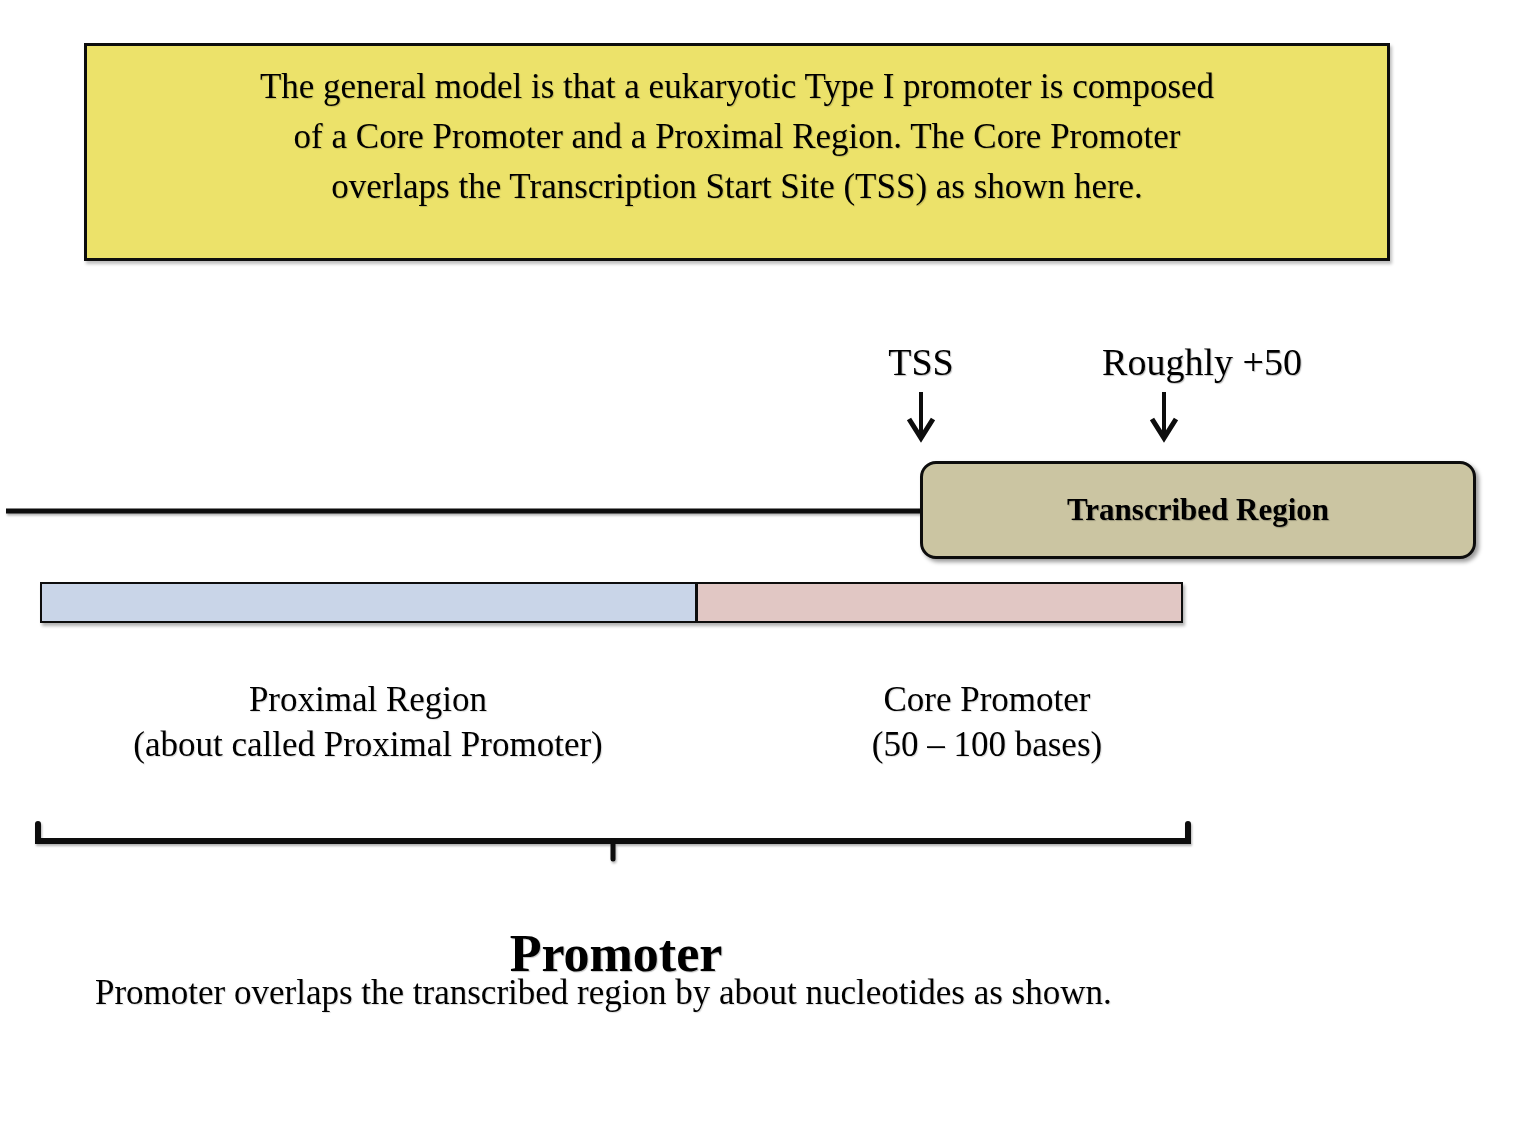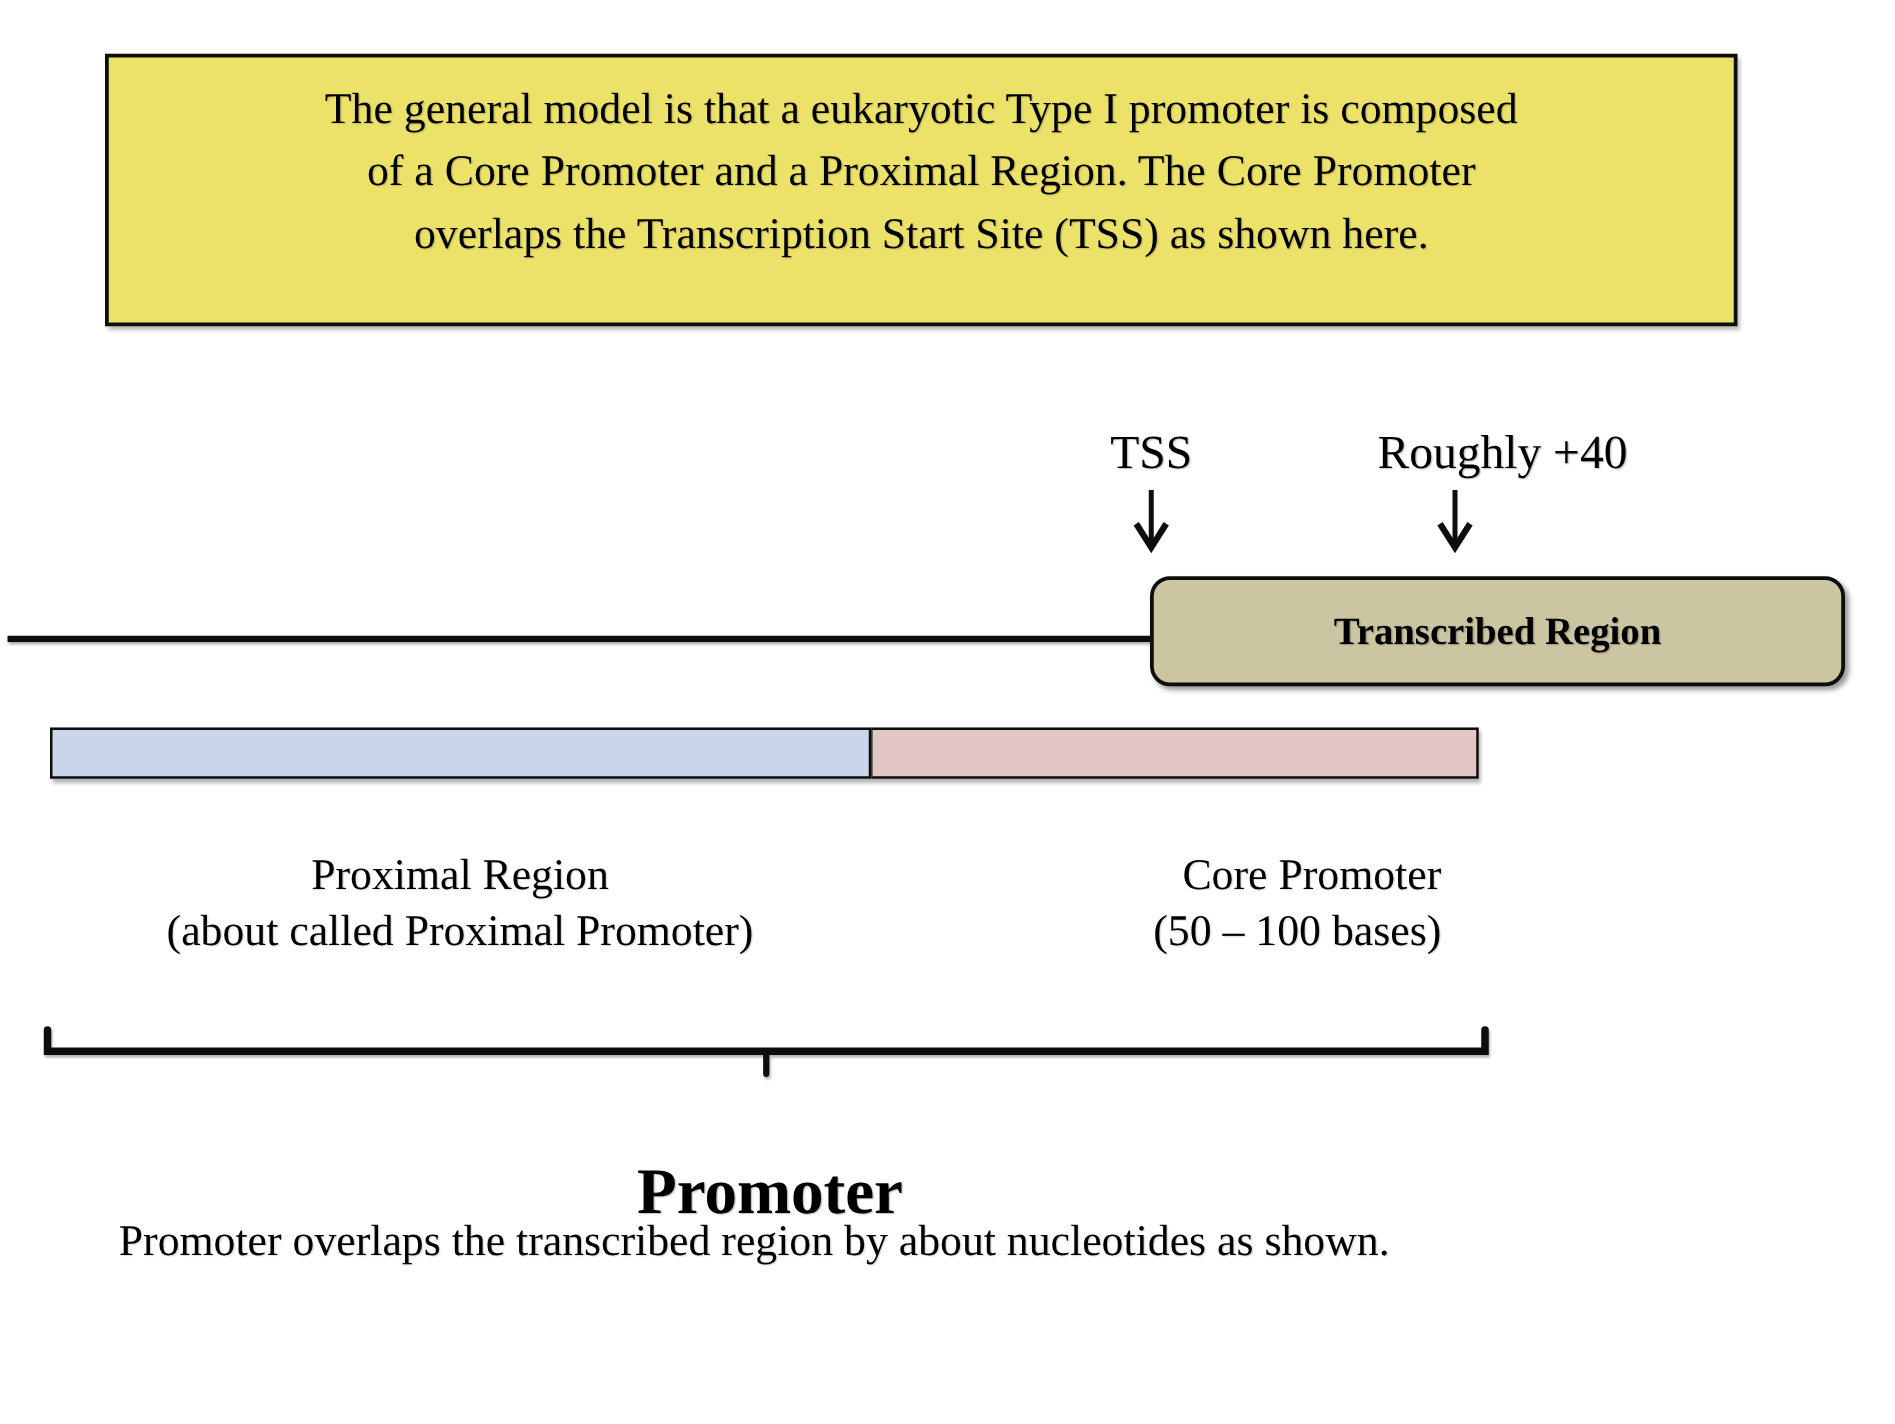--- a/index.html
+++ b/index.html
@@ -41,21 +41,21 @@
   .diagram-svg {
     position: absolute;
     left: 0; top: 0;
     width: 1516px; height: 1139px;
     pointer-events: none;
   }
   .diagram-svg .shadowed { filter: drop-shadow(1px 2px 1px rgba(0,0,0,0.3)); }
   .transcribed-box {
     position: absolute;
     left: 920px; top: 461px;
-    width: 556px; height: 88px;
+    width: 556px; height: 98px;
     border: 3px solid #0d0d0d;
     border-radius: 16px;
     box-shadow: 3px 3px 4px rgba(0,0,0,0.4);
     display: flex;
     align-items: center;
     justify-content: center;
   }
   .transcribed-box .box-label {
     font-weight: bold;
     font-size: 31px;
@@ -73,21 +73,21 @@
   .bar-segment.core { width: 486px; border-left-width: 1px; }
   .bar-label {
     position: absolute;
     top: 677px;
     font-size: 35px;
     line-height: 45px;
     text-align: center;
     text-shadow: 1px 1px 1px rgba(0,0,0,0.15);
   }
   .bar-label.proximal-label { left: 88px; width: 560px; }
-  .bar-label.core-label { left: 743px; width: 410px; text-align: right; }
+  .bar-label.core-label { left: 782px; width: 410px; }
   .promoter-title {
     position: absolute;
     left: 366px; top: 924px;
     width: 500px;
     text-align: center;
     font-weight: bold;
     font-size: 52px;
     text-shadow: 1px 1px 1px rgba(0,0,0,0.25);
   }
   .bottom-note {
@@ -107,21 +107,21 @@
 
 <div class="slide" style="background: rgb(255, 255, 255);">
 
   <div class="top-note" style="background: rgb(236, 226, 106);">
     <div class="note-line">The general model is that a eukaryotic Type I promoter is composed</div>
     <div class="note-line">of a Core Promoter and a Proximal Region. The Core Promoter</div>
     <div class="note-line">overlaps the Transcription Start Site (TSS) as shown here.</div>
   </div>
 
   <div class="anno-label tss">TSS</div>
-  <div class="anno-label plus40">Roughly +40</div>
+  <div class="anno-label plus40">Roughly +50</div>
 
   <svg class="diagram-svg" viewBox="0 0 1516 1139" xmlns="http://www.w3.org/2000/svg">
 
     <line class="shadowed" x1="6" y1="511" x2="922" y2="511" stroke="#0d0d0d" stroke-width="5"></line>
 
     <g>
       <line x1="921" y1="392" x2="921" y2="434" stroke="#0d0d0d" stroke-width="4"></line>
       <polyline points="909,419 921,438 933,419" fill="none" stroke="#0d0d0d" stroke-width="5"></polyline>
     </g>
 

